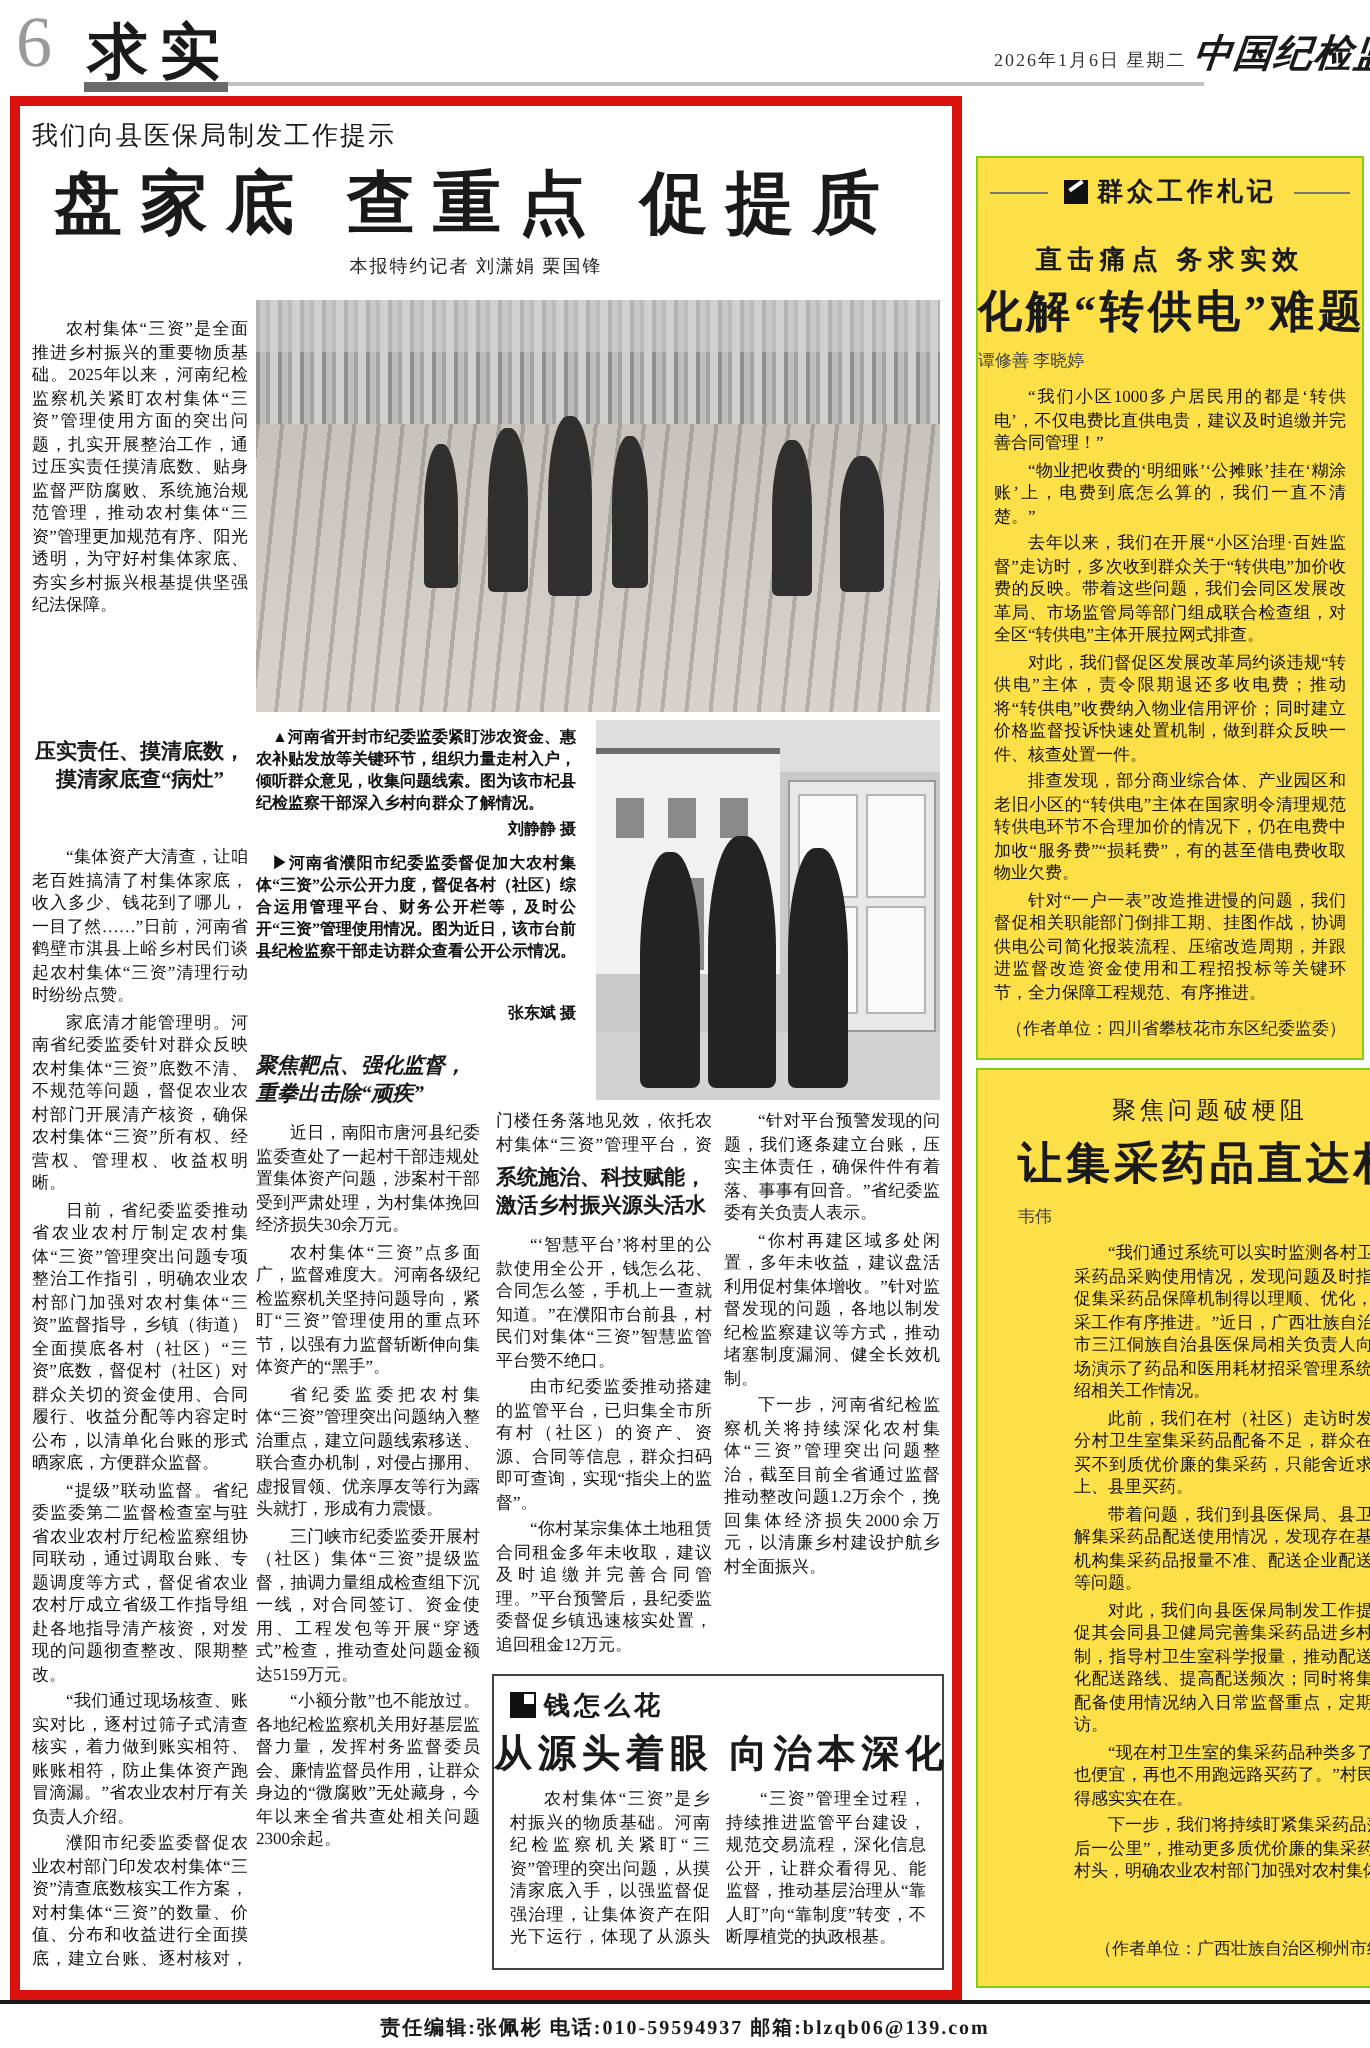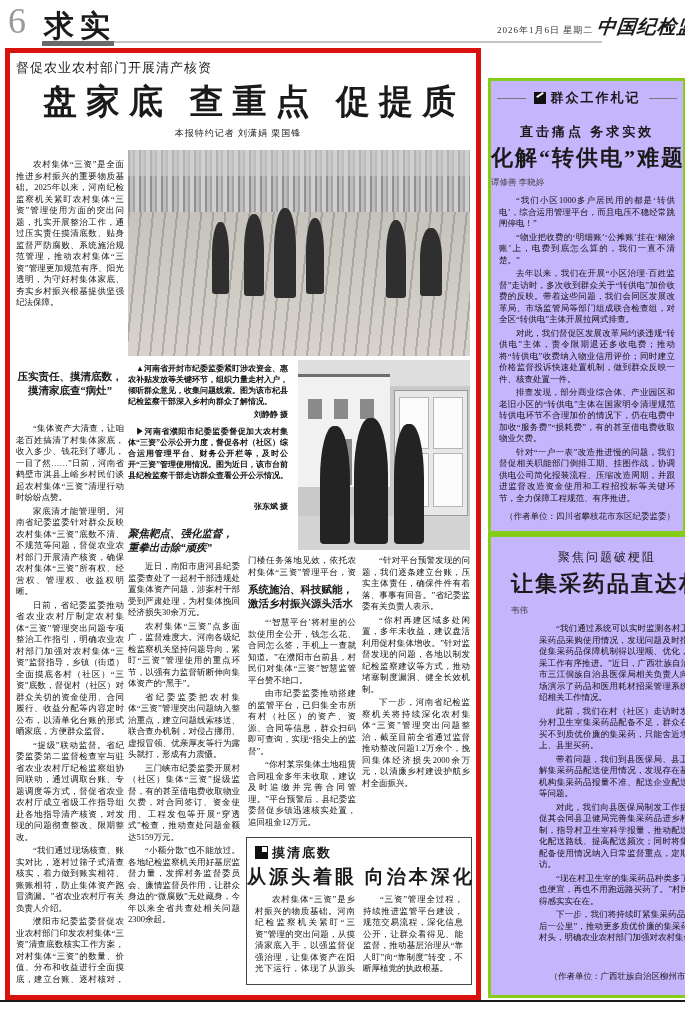--- a/index.html
+++ b/index.html
@@ -44,21 +44,21 @@
   .p2-ground{position:absolute;left:0;bottom:0;right:0;height:34px;background:#d3d3d3;}
   .fig2{position:absolute;background:#232323;border-radius:45% 45% 4px 4px;}
   
   .edbox{border:1px solid #444;background:#fff;}
   .edlabel{font-size:13px;font-weight:700;letter-spacing:2px;}
   .edicon{display:inline-block;width:13px;height:13px;background:#111;margin-right:4px;
           position:relative;top:2px;}
   .edicon::after{content:"";position:absolute;right:1px;top:1px;width:5px;height:5px;background:#fff;}
   .edheadline{font-size:19px;font-weight:900;letter-spacing:3px;text-align:center;white-space:nowrap;}
   
-  .sidebox{border:3px solid #84cc16;background:#c4b5fd;}
+  .sidebox{border:1px solid #84cc16;background:#fde047;}
   .colhead{display:flex;align-items:center;font-size:13px;font-weight:700;letter-spacing:2px;}
   .colhead .line{flex:1;border-top:1px solid #777;}
   .noteicon{display:inline-block;width:12px;height:12px;background:#111;margin:0 5px 0 8px;
             position:relative;}
   .noteicon::after{content:"";position:absolute;left:2px;top:2px;width:8px;height:2px;background:#fff;
             transform:rotate(-35deg);}
   .sb-kicker{font-size:13px;font-weight:700;text-align:center;letter-spacing:3px;}
   .sb-kicker2{font-size:12px;text-align:center;letter-spacing:2px;}
   .sb-headline{font-size:22px;font-weight:900;text-align:center;letter-spacing:2px;white-space:nowrap;}
   .sb-byline{font-size:8.5px;text-align:left;color:#444;}
@@ -74,22 +74,22 @@
   <div class="abs pagenum" style="left:8px;top:0px;">6</div>
   <div class="abs secname" style="left:44px;top:6px;">求实</div>
   <div class="abs hrule" style="left:42px;top:41px;width:560px;"></div>
   <div class="abs hrule-dark" style="left:42px;top:41px;width:72px;"></div>
   <div class="abs dateline" style="left:497px;top:24px;">2026年1月6日 星期二</div>
   <div class="abs masthead" style="left:597px;top:14px;">中国纪检监察报</div>
 
   <div class="abs redbox" style="left:5px;top:48px;width:466px;height:942px;">
     <div style="position:relative;width:100%;height:100%;">
 
-      <div class="abs kicker" style="left:6px;top:6px;">督促农业农村部门开展清产核资</div>
-      <div class="abs headline" style="left:16px;top:26px;width:456px;">盘家底 查重点 促提质</div>
+      <div class="abs kicker" style="left:6px;top:6px;">我们向县医保局制发工作提示</div>
+      <div class="abs headline" style="left:0;top:26px;width:456px;">盘家底 查重点 促提质</div>
       <div class="abs byline" style="left:0;top:74px;width:456px;">本报特约记者 刘潇娟 栗国锋</div>
 
       <div class="abs bodytext just" style="left:6px;top:106px;width:108px;height:226px;">
         <p>农村集体“三资”是全面推进乡村振兴的重要物质基础。2025年以来，河南纪检监察机关紧盯农村集体“三资”管理使用方面的突出问题，扎实开展整治工作，通过压实责任摸清底数、贴身监督严防腐败、系统施治规范管理，推动农村集体“三资”管理更加规范有序、阳光透明，为守好村集体家底、夯实乡村振兴根基提供坚强纪法保障。</p>
       </div>
 
       <div class="abs photo" style="left:118px;top:97px;width:342px;height:206px;">
         <div class="p1-trees"></div>
         <div class="p1-treetop"></div>
         <div class="p1-field"></div>
@@ -136,21 +136,21 @@
         <p>“提级”联动监督。省纪委监委第二监督检查室与驻省农业农村厅纪检监察组协同联动，通过调取台账、专题调度等方式，督促省农业农村厅成立省级工作指导组赴各地指导清产核资，对发现的问题彻查整改、限期整改。</p>
         <p>“我们通过现场核查、账实对比，逐村过筛子式清查核实，着力做到账实相符、账账相符，防止集体资产跑冒滴漏。”省农业农村厅有关负责人介绍。</p>
         <p>濮阳市纪委监委督促农业农村部门印发农村集体“三资”清查底数核实工作方案，对村集体“三资”的数量、价值、分布和收益进行全面摸底，建立台账、逐村核对，推动全市摸清集体资产家底，形成农村集体资产清单，累计清理规范合同1900余份，盘活闲置资产折合资金1963.6万元。</p>
       </div>
 
       <div class="abs subhead" style="left:118px;top:474px;width:112px;font-style:italic;">聚焦靶点、强化监督，重拳出击除“顽疾”</div>
       <div class="abs bodytext just" style="left:118px;top:508px;width:112px;height:424px;">
         <p>近日，南阳市唐河县纪委监委查处了一起村干部违规处置集体资产问题，涉案村干部受到严肃处理，为村集体挽回经济损失30余万元。</p>
         <p>农村集体“三资”点多面广，监督难度大。河南各级纪检监察机关坚持问题导向，紧盯“三资”管理使用的重点环节，以强有力监督斩断伸向集体资产的“黑手”。</p>
         <p>省纪委监委把农村集体“三资”管理突出问题纳入整治重点，建立问题线索移送、联合查办机制，对侵占挪用、虚报冒领、优亲厚友等行为露头就打，形成有力震慑。</p>
-        <p>三门峡市纪委监委开展村（社区）集体“三资”提级监督，有的甚至借电费收取物业欠费，对合同签订、资金使用、工程发包等开展“穿透式”检查，推动查处问题金额达5159万元。</p>
+        <p>三门峡市纪委监委开展村（社区）集体“三资”提级监督，抽调力量组成检查组下沉一线，对合同签订、资金使用、工程发包等开展“穿透式”检查，推动查处问题金额达5159万元。</p>
         <p>“小额分散”也不能放过。各地纪检监察机关用好基层监督力量，发挥村务监督委员会、廉情监督员作用，让群众身边的“微腐败”无处藏身，今年以来全省共查处相关问题2300余起。</p>
       </div>
 
       <div class="abs bodytext just" style="left:238px;top:502px;width:108px;height:24px;">
         <p style="text-indent:0;">门楼任务落地见效，依托农村集体“三资”管理平台，资金监管、合同管理等功能集成于一体，实现全程留痕、阳光运行。</p>
       </div>
       <div class="abs subhead" style="left:238px;top:530px;width:108px;">系统施治、科技赋能，激活乡村振兴源头活水</div>
       <div class="abs bodytext just" style="left:238px;top:564px;width:108px;height:212px;">
         <p>“‘智慧平台’将村里的公款使用全公开，钱怎么花、合同怎么签，手机上一查就知道。”在濮阳市台前县，村民们对集体“三资”智慧监管平台赞不绝口。</p>
         <p>由市纪委监委推动搭建的监管平台，已归集全市所有村（社区）的资产、资源、合同等信息，群众扫码即可查询，实现“指尖上的监督”。</p>
@@ -159,21 +159,21 @@
 
       <div class="abs bodytext just" style="left:352px;top:502px;width:108px;height:274px;">
         <p>“针对平台预警发现的问题，我们逐条建立台账，压实主体责任，确保件件有着落、事事有回音。”省纪委监委有关负责人表示。</p>
         <p>“你村再建区域多处闲置，多年未收益，建议盘活利用促村集体增收。”针对监督发现的问题，各地以制发纪检监察建议等方式，推动堵塞制度漏洞、健全长效机制。</p>
         <p>下一步，河南省纪检监察机关将持续深化农村集体“三资”管理突出问题整治，截至目前全省通过监督推动整改问题1.2万余个，挽回集体经济损失2000余万元，以清廉乡村建设护航乡村全面振兴。</p>
       </div>
 
       <div class="abs edbox" style="left:236px;top:784px;width:224px;height:146px;">
         <div style="position:relative;width:100%;height:100%;">
           <div class="abs edlabel" style="left:8px;top:6px;">
-            <span class="edicon"></span><span>摸清底数</span>
+            <span class="edicon"></span><span>钱怎么花</span>
           </div>
           <div class="abs edheadline" style="left:0;top:26px;width:224px;">从源头着眼 向治本深化</div>
           <div class="abs bodytext just" style="left:8px;top:56px;width:100px;height:82px;">
             <p>农村集体“三资”是乡村振兴的物质基础。河南纪检监察机关紧盯“三资”管理的突出问题，从摸清家底入手，以强监督促强治理，让集体资产在阳光下运行，体现了从源头着眼、向治本深化的治理思路。</p>
           </div>
           <div class="abs bodytext just" style="left:116px;top:56px;width:100px;height:82px;">
             <p>“三资”管理全过程，持续推进监管平台建设，规范交易流程，深化信息公开，让群众看得见、能监督，推动基层治理从“靠人盯”向“靠制度”转变，不断厚植党的执政根基。</p>
 
           </div>
         </div>
@@ -187,21 +187,21 @@
       <div class="abs colhead" style="left:6px;top:8px;width:180px;">
         <span class="line"></span>
         <span class="noteicon"></span>
         <span>群众工作札记</span>
         <span class="line" style="margin-left:8px;"></span>
       </div>
       <div class="abs sb-kicker" style="left:0;top:42px;width:192px;">直击痛点 务求实效</div>
       <div class="abs sb-headline" style="left:0;top:62px;width:192px;">化解“转供电”难题</div>
       <div class="abs sb-byline" style="left:0;top:96px;width:192px;">谭修善 李晓婷</div>
       <div class="abs bodytext just" style="left:8px;top:114px;width:176px;height:312px;">
-        <p>“我们小区1000多户居民用的都是‘转供电’，综合运用管理平台，而且电压不稳经常跳闸停电！”</p>
+        <p>“我们小区1000多户居民用的都是‘转供电’，不仅电费比直供电贵，建议及时追缴并完善合同管理！”</p>
         <p>“物业把收费的‘明细账’‘公摊账’挂在‘糊涂账’上，电费到底怎么算的，我们一直不清楚。”</p>
         <p>去年以来，我们在开展“小区治理·百姓监督”走访时，多次收到群众关于“转供电”加价收费的反映。带着这些问题，我们会同区发展改革局、市场监管局等部门组成联合检查组，对全区“转供电”主体开展拉网式排查。</p>
         <p>对此，我们督促区发展改革局约谈违规“转供电”主体，责令限期退还多收电费；推动将“转供电”收费纳入物业信用评价；同时建立价格监督投诉快速处置机制，做到群众反映一件、核查处置一件。</p>
         <p>排查发现，部分商业综合体、产业园区和老旧小区的“转供电”主体在国家明令清理规范转供电环节不合理加价的情况下，仍在电费中加收“服务费”“损耗费”，有的甚至借电费收取物业欠费。</p>
         <p>针对“一户一表”改造推进慢的问题，我们督促相关职能部门倒排工期、挂图作战，协调供电公司简化报装流程、压缩改造周期，并跟进监督改造资金使用和工程招投标等关键环节，全力保障工程规范、有序推进。</p>
         <p>截至目前，全区已有2户“转供电”主体改为“直供电”，3060余户住宅居民完成“一户一表”改造，30余家存在违规收费行为的“转供电”主体已向居民退还电费306.02万元。</p>
       </div>
       <div class="abs sb-credit" style="left:8px;top:430px;width:176px;">（作者单位：四川省攀枝花市东区纪委监委）</div>
     </div>
   </div>
@@ -217,14 +217,15 @@
         <p>带着问题，我们到县医保局、县卫健局了解集采药品配送使用情况，发现存在基层医疗机构集采药品报量不准、配送企业配送不及时等问题。</p>
         <p>对此，我们向县医保局制发工作提示，督促其会同县卫健局完善集采药品进乡村工作机制，指导村卫生室科学报量，推动配送企业优化配送路线、提高配送频次；同时将集采药品配备使用情况纳入日常监督重点，定期开展回访。</p>
         <p>“现在村卫生室的集采药品种类多了，价格也便宜，再也不用跑远路买药了。”村民们的获得感实实在在。</p>
         <p>下一步，我们将持续盯紧集采药品落地“最后一公里”，推动更多质优价廉的集采药品直达村头，明确农业农村部门加强对农村集体。</p>
       </div>
       <div class="abs sb-credit" style="left:24px;top:434px;width:176px;">（作者单位：广西壮族自治区柳州市纪委监委）</div>
     </div>
   </div>
 
   <div class="abs footer-rule" style="left:0;top:1000px;width:685px;"></div>
+  <div class="abs footer-text" style="left:0;top:1007px;width:685px;">责任编辑:张佩彬  电话:010-59594937  邮箱:blzqb06@139.com</div>
 
 </div>
 
 </body></html>

